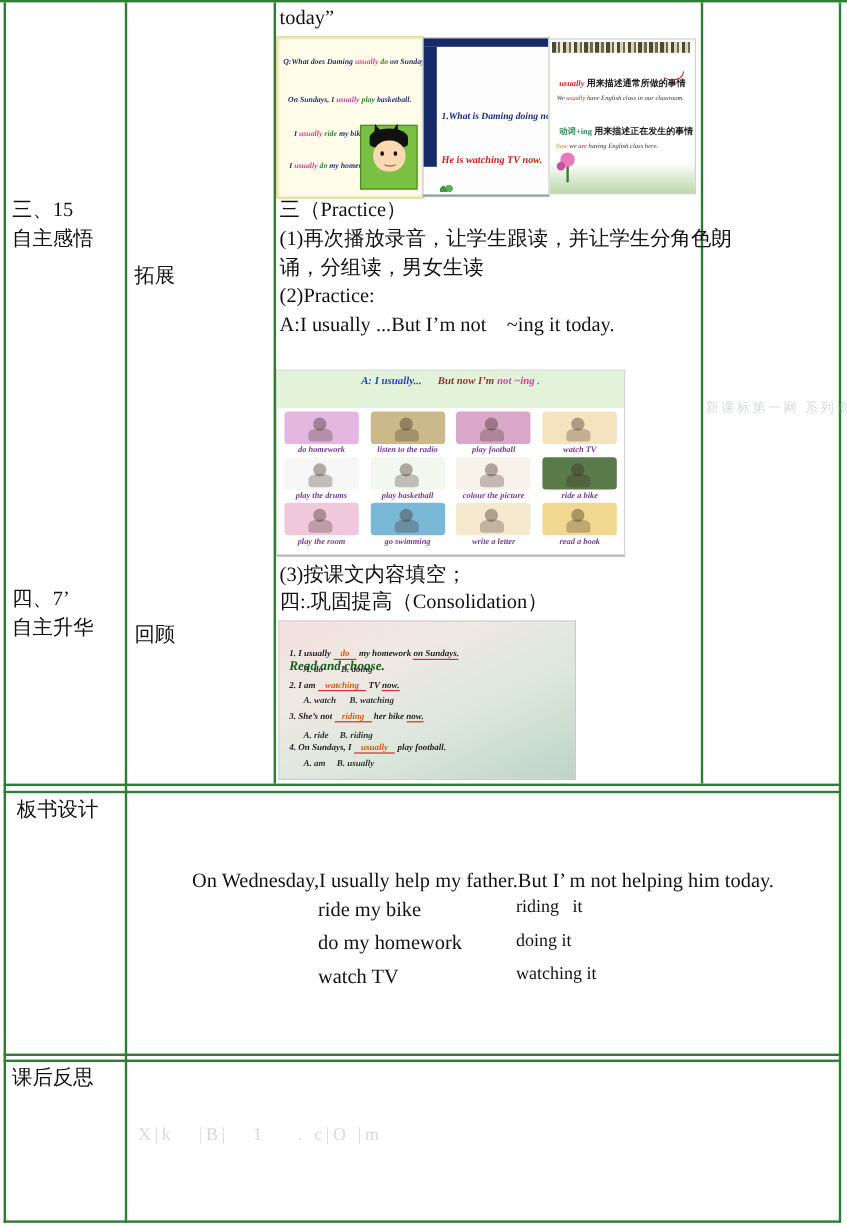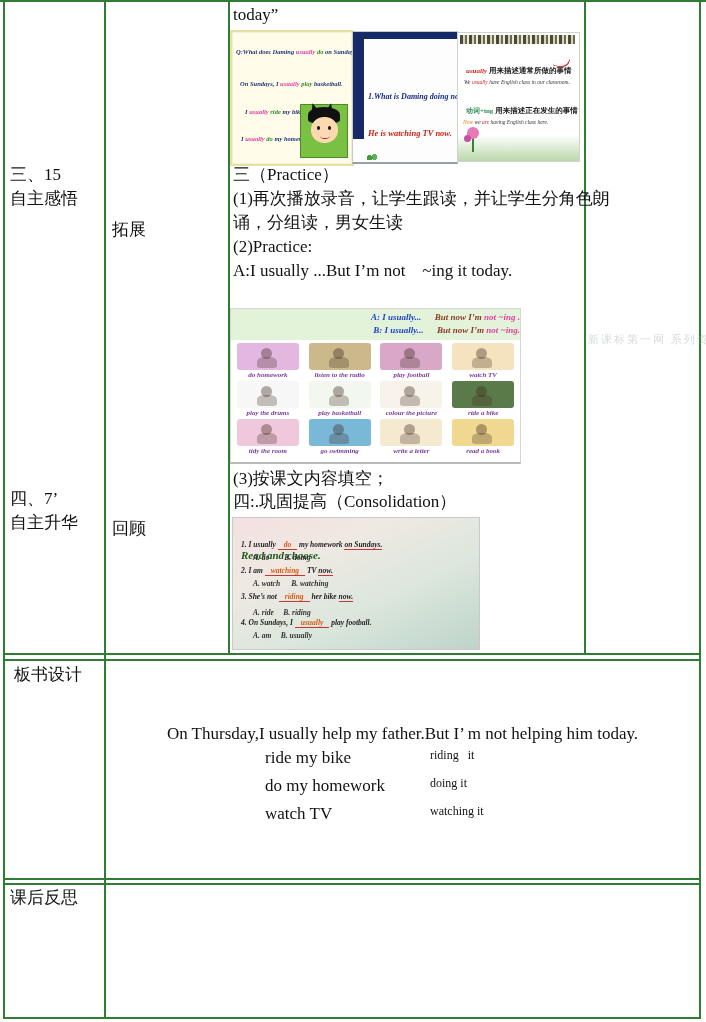--- a/index.html
+++ b/index.html
@@ -46,41 +46,41 @@
   .s3ex .o{color:#e08020;}
   .s3green{position:absolute;left:0;bottom:0;width:100%;height:26px;background:linear-gradient(180deg,rgba(200,224,190,0) 0%,#cfe4c2 70%,#bcd8ae 100%);}
   .flower{position:absolute;left:6px;bottom:8px;width:18px;height:26px;}
   .flower .bloom{position:absolute;left:3px;top:0;width:12px;height:12px;background:#e87ab8;border-radius:50% 50% 50% 10%;}
   .flower .bud{position:absolute;left:0;top:8px;width:7px;height:7px;background:#c052a0;border-radius:50%;}
   .flower .stem{position:absolute;left:8px;top:11px;width:2px;height:14px;background:#3f7a3f;}
   .redswoosh{position:absolute;right:10px;top:24px;width:14px;height:10px;border:0;border-right:1.6px solid #d42222;border-bottom:1.6px solid #d42222;border-radius:0 0 80% 0;transform:rotate(18deg);}
   
   .slideAct{background:#fff;border:1px solid #d6d6d6;border-bottom:2px solid #b9b9b9;}
   .actHead{position:absolute;left:0;top:0;width:100%;height:31px;background:#e3f3da;}
-  .actLine{position:absolute;left:0;width:100%;text-align:right;font-style:italic;font-weight:bold;font-size:9px;white-space:pre;}
+  .actLine{position:absolute;left:0;width:100%;text-align:center;font-style:italic;font-weight:bold;font-size:9px;white-space:pre;}
   .actA{color:#2244cc;}
   .actB{color:#8a3a2a;}
   .actN{color:#e040a0;}
   .tileGrid{position:absolute;left:3px;top:34px;width:283px;display:grid;grid-template-columns:repeat(4,1fr);gap:2px 4px;}
   .tile{display:flex;flex-direction:column;align-items:center;}
   .tileImg{position:relative;width:62px;height:27px;border-radius:3px;overflow:hidden;}
   .tileImg .fig{position:absolute;left:24px;top:5px;width:11px;height:11px;background:rgba(60,40,30,.38);border-radius:50%;}
   .tileImg .fig2{position:absolute;left:20px;top:14px;width:20px;height:11px;background:rgba(60,40,30,.28);border-radius:40% 40% 20% 20%;}
   .tileCap{margin-top:1px;font-style:italic;font-weight:bold;font-size:7px;color:#7a3a9a;white-space:nowrap;}
   
   .slideQuiz{background:linear-gradient(155deg,#f4e0e0 0%,#efe9e2 30%,#dde7dd 60%,#bed4c9 100%);border:1px solid #c9c9c9;}
   .quizTitle{position:absolute;left:8px;top:4px;font-style:italic;font-weight:bold;font-size:11px;color:#1a5c1a;margin-top:27px;}
   .qline{position:absolute;left:8px;font-style:italic;font-weight:bold;font-size:7.5px;color:#222;white-space:pre;}
   .qopts{left:20px;color:#333;}
   .ans{color:#d85a10;border-bottom:1.4px solid #c33;padding:0 6px;}
   .ul{border-bottom:1.2px solid #c33;}
   
   .boardline{position:absolute;left:105px;width:595px;text-align:center;font-size:17px;}
   .pairL{position:absolute;left:265px;font-size:17px;}
-  .pairR{position:absolute;left:430px;font-size:12px;}
+  .pairR{position:absolute;left:430px;font-size:15px;}
   .sidewm{position:absolute;left:588px;top:332px;width:110px;font-size:11px;letter-spacing:2px;color:rgba(140,155,140,.35);white-space:nowrap;}
   .reflwm{position:absolute;left:115px;top:938px;font-size:15px;letter-spacing:3px;color:#d7dcd6;white-space:pre;}
 </style>
 </head>
 <body>
 
 <div id="page">
 
   <div class="hline" style="left:0;top:2;width:706px;height:2px;"></div>
   <div class="hline" style="left:3px;top:653px;width:697px;height:2px;"></div>
@@ -145,21 +145,20 @@
 
   <div class="abs cn" style="left:233px;top:163px;">三（Practice）</div>
   <div class="abs cn" style="left:233px;top:187px;">(1)再次播放录音，让学生跟读，并让学生分角色朗</div>
   <div class="abs cn" style="left:233px;top:211px;">诵，分组读，男女生读</div>
   <div class="abs en" style="left:233px;top:235px;">(2)Practice:</div>
   <div class="abs en pre" style="left:233px;top:259px;">A:I usually ...But I’m not    ~ing it today.</div>
 
   <div class="abs slideAct" style="left:230px;top:308px;width:289px;height:153px;">
     <div class="actHead">
       <div class="actLine" style="top:3px;"><span class="actA">A: I usually...      </span><span class="actB">But now I’m </span><span class="actN">not ~ing .</span></div>
-      <div class="actLine" style="top:16px;"><span class="actA">B: I usually...      </span><span class="actB">But now I’m </span><span class="actN">not ~ing.</span></div>
     </div>
     <div class="tileGrid">
       <div class="tile">
           <div class="tileImg" style="background-color: rgb(227, 183, 224);">
             <div class="fig"></div>
             <div class="fig2"></div>
           </div>
           <div class="tileCap">do homework</div>
         </div>
       <div class="tile">
@@ -209,21 +208,21 @@
             <div class="fig"></div>
             <div class="fig2"></div>
           </div>
           <div class="tileCap">ride a bike</div>
         </div>
       <div class="tile">
           <div class="tileImg" style="background-color: rgb(240, 200, 220);">
             <div class="fig"></div>
             <div class="fig2"></div>
           </div>
-          <div class="tileCap">tidy the room</div>
+          <div class="tileCap">play the room</div>
         </div>
       <div class="tile">
           <div class="tileImg" style="background-color: rgb(122, 184, 216);">
             <div class="fig"></div>
             <div class="fig2"></div>
           </div>
           <div class="tileCap">go swimming</div>
         </div>
       <div class="tile">
           <div class="tileImg" style="background-color: rgb(245, 234, 208);">
@@ -253,23 +252,24 @@
     <div class="qline qopts" style="top:61px;">A. watch      B. watching</div>
     <div class="qline" style="top:74px;"><span>3. She’s not </span><span class="ans">riding</span><span> her bike </span><span class="ul">now.</span></div>
     <div class="qline qopts" style="top:90px;">A. ride     B. riding</div>
     <div class="qline" style="top:100px;"><span>4. On Sundays, I </span><span class="ans">usually</span><span> play football.</span></div>
     <div class="qline qopts" style="top:113px;">A. am     B. usually</div>
   </div>
 
   <div class="sidewm">新课标第一网 系列资料</div>
 
   <div class="abs cn" style="left:14px;top:663px;">板书设计</div>
-  <div class="boardline" style="top:724px;">On Thursday,I usually help my father.But I’ m not helping him today.</div>
+  <div class="boardline" style="top:724px;">On Wednesday,I usually help my father.But I’ m not helping him today.</div>
   <div class="pairL pre" style="top:748px;">ride my bike</div>
   <div class="pairR pre" style="top:748px;">riding   it</div>
   <div class="pairL pre" style="top:776px;">do my homework</div>
   <div class="pairR pre" style="top:776px;">doing it</div>
   <div class="pairL pre" style="top:804px;">watch TV</div>
   <div class="pairR pre" style="top:804px;">watching it</div>
 
   <div class="abs cn" style="left:10px;top:886px;">课后反思</div>
+  <div class="reflwm">X|k   |B|   1    . c|O |m</div>
 
 </div>
 
 </body></html>

